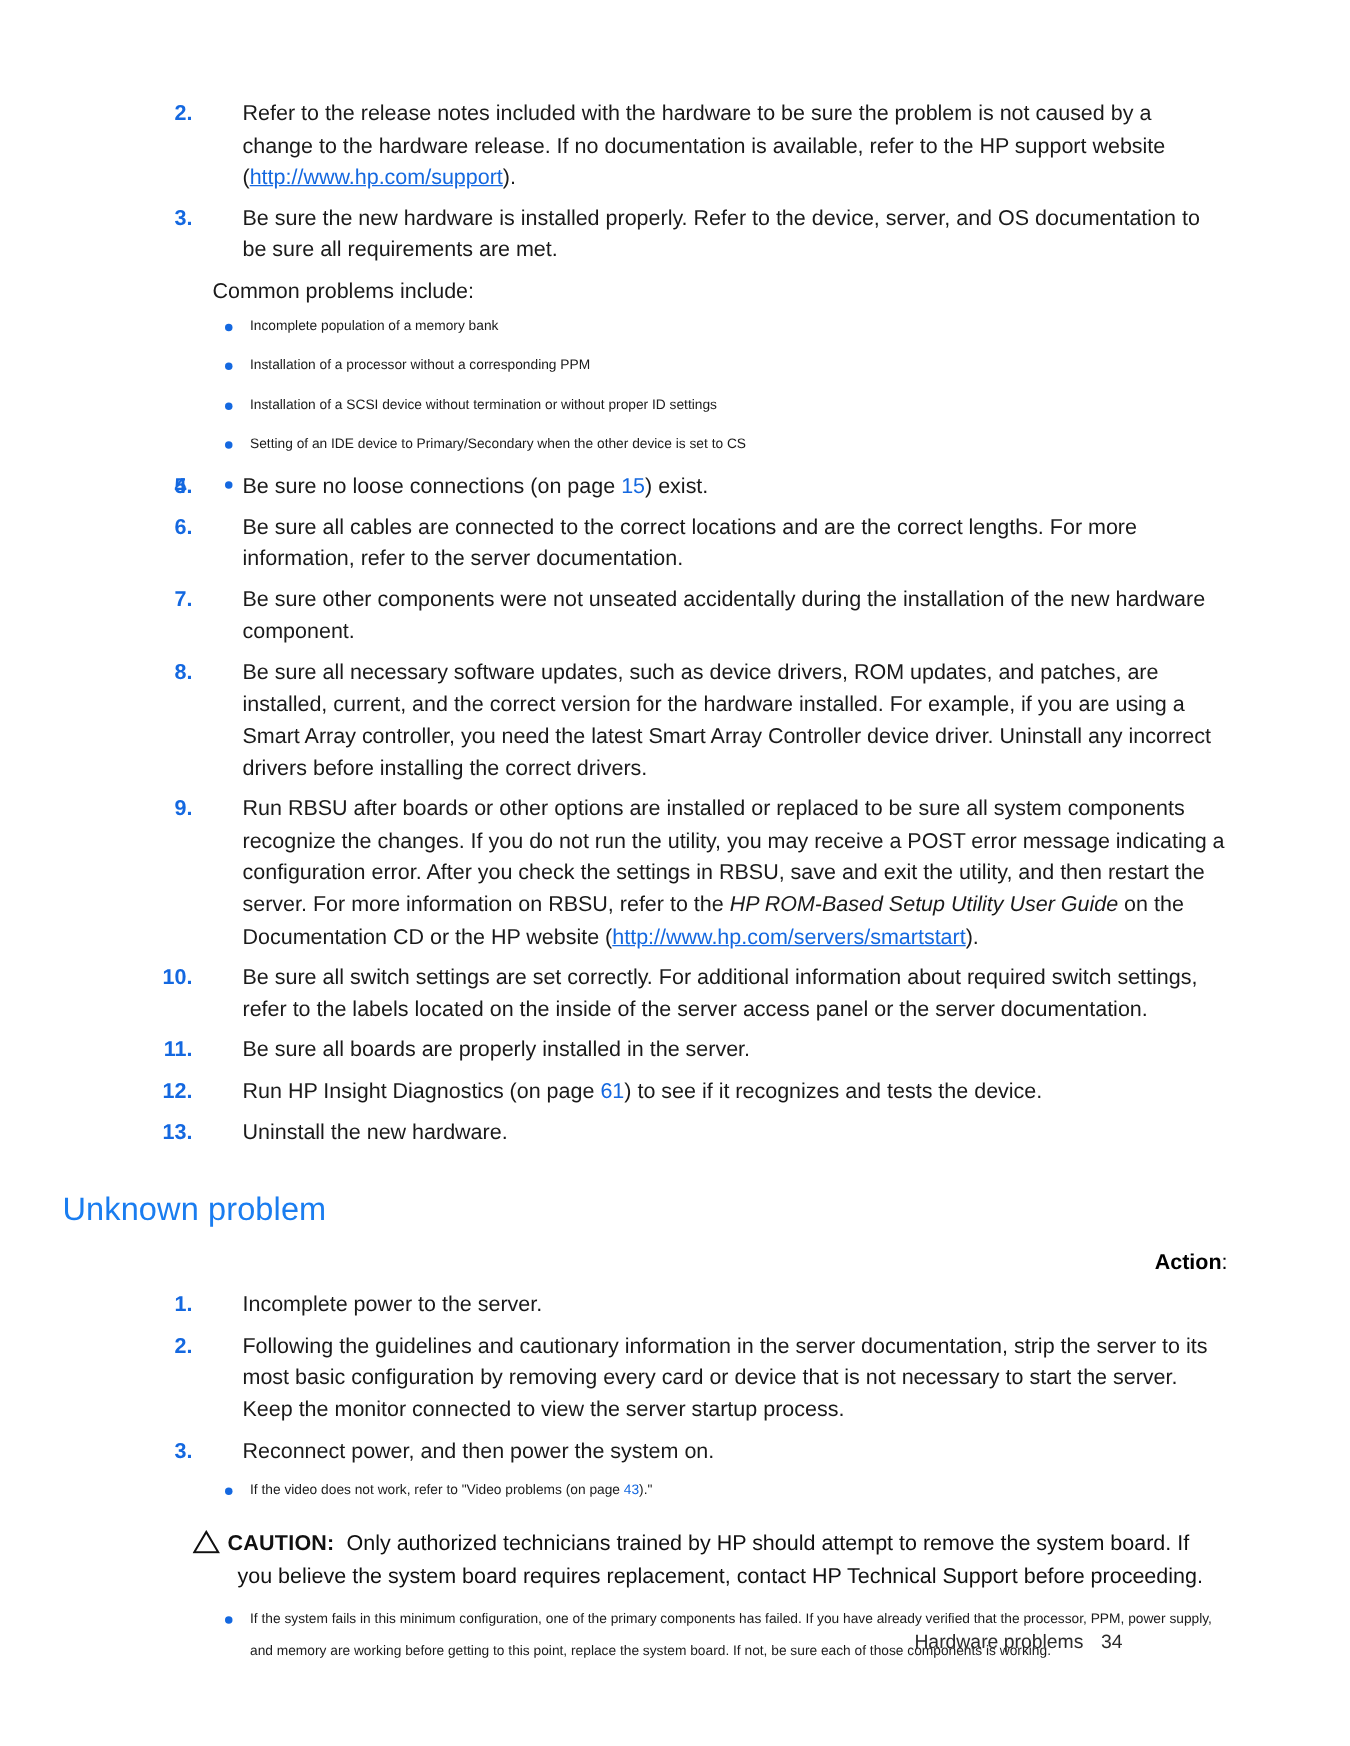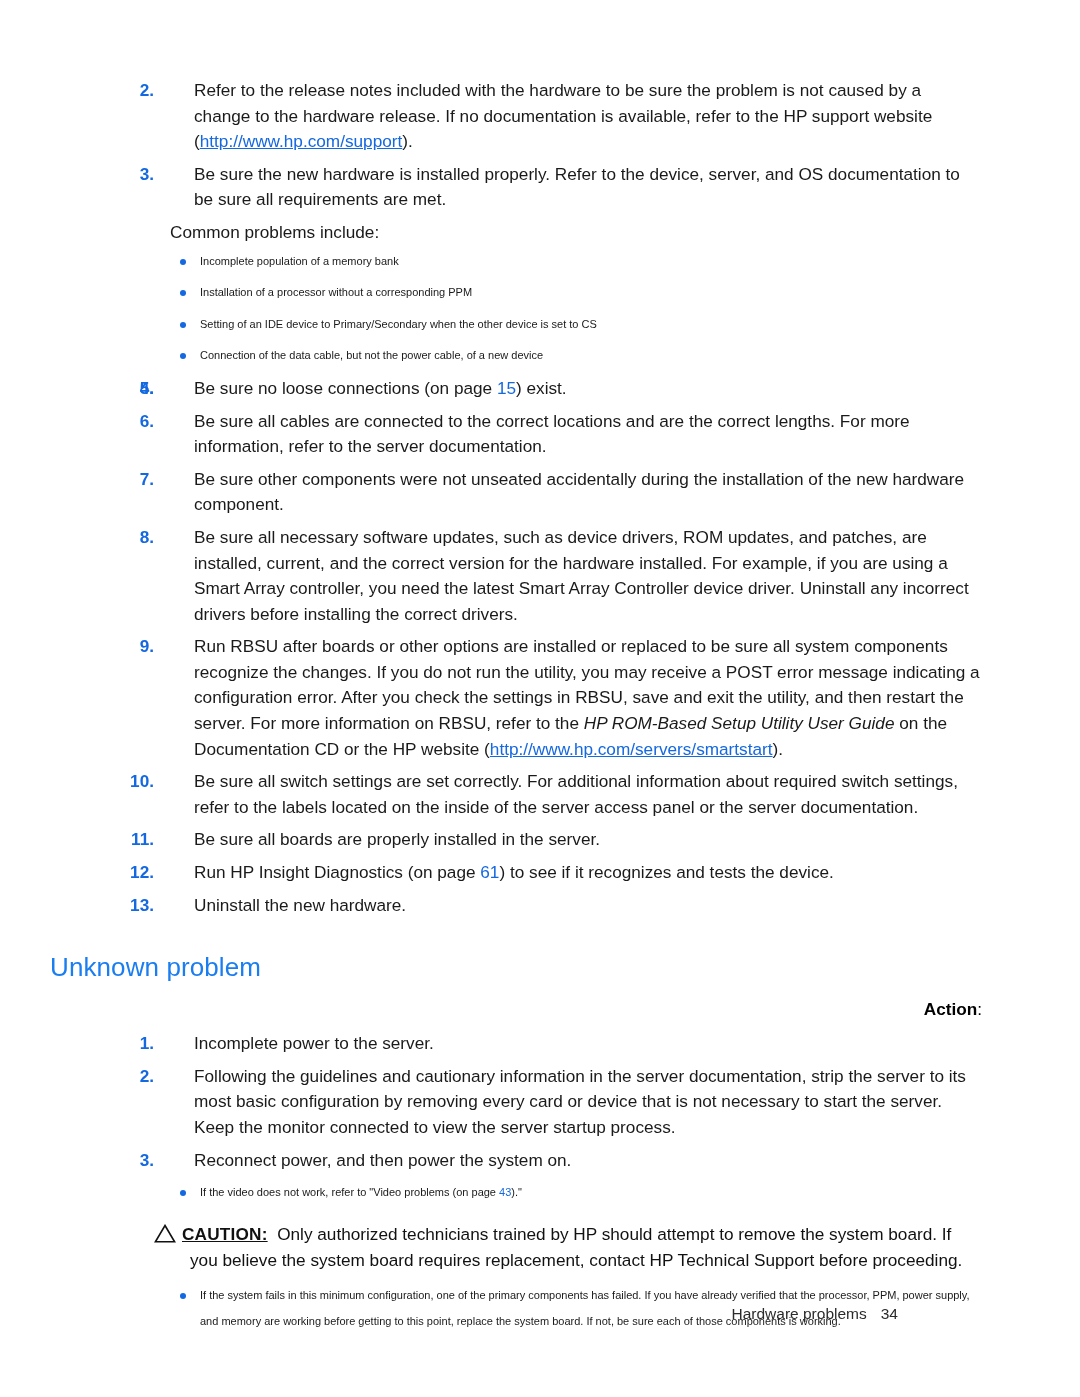--- a/index.html
+++ b/index.html
@@ -145,21 +145,20 @@
     left: 112px;
     top: 2px;
     width: 22px;
     height: 19px;
     text-indent: 0;
   }
   .caution .tri svg { display: block; }
   .caution .word {
     font-weight: bold;
     letter-spacing: 0.2px;
-    text-decoration: underline;
   }
 
   
   .content {
     position: absolute;
     left: 42px;
     top: 78px;
     width: 940px;
   }
   .col-inner { width: 940px; }
@@ -205,25 +204,28 @@
         <li class="bullet-item">
           <span class="dot"></span>
           <span>Incomplete population of a memory bank</span>
         </li>
         <li class="bullet-item">
           <span class="dot"></span>
           <span>Installation of a processor without a corresponding PPM</span>
         </li>
         <li class="bullet-item">
           <span class="dot"></span>
+          <span>Installation of a SCSI device without termination or without proper ID settings</span>
+        </li>
+        <li class="bullet-item">
+          <span class="dot"></span>
           <span>Setting of an IDE device to Primary/Secondary when the other device is set to CS</span>
         </li>
         <li class="bullet-item">
           <span class="dot"></span>
-          <span>Connection of the data cable, but not the power cable, of a new device</span>
         </li>
       </ul>
 
       <ul class="num-list" style="margin-top:6px;">
 
         <li class="num-item">
           <span class="num">4.</span>
         </li>
 
         <li class="num-item">

